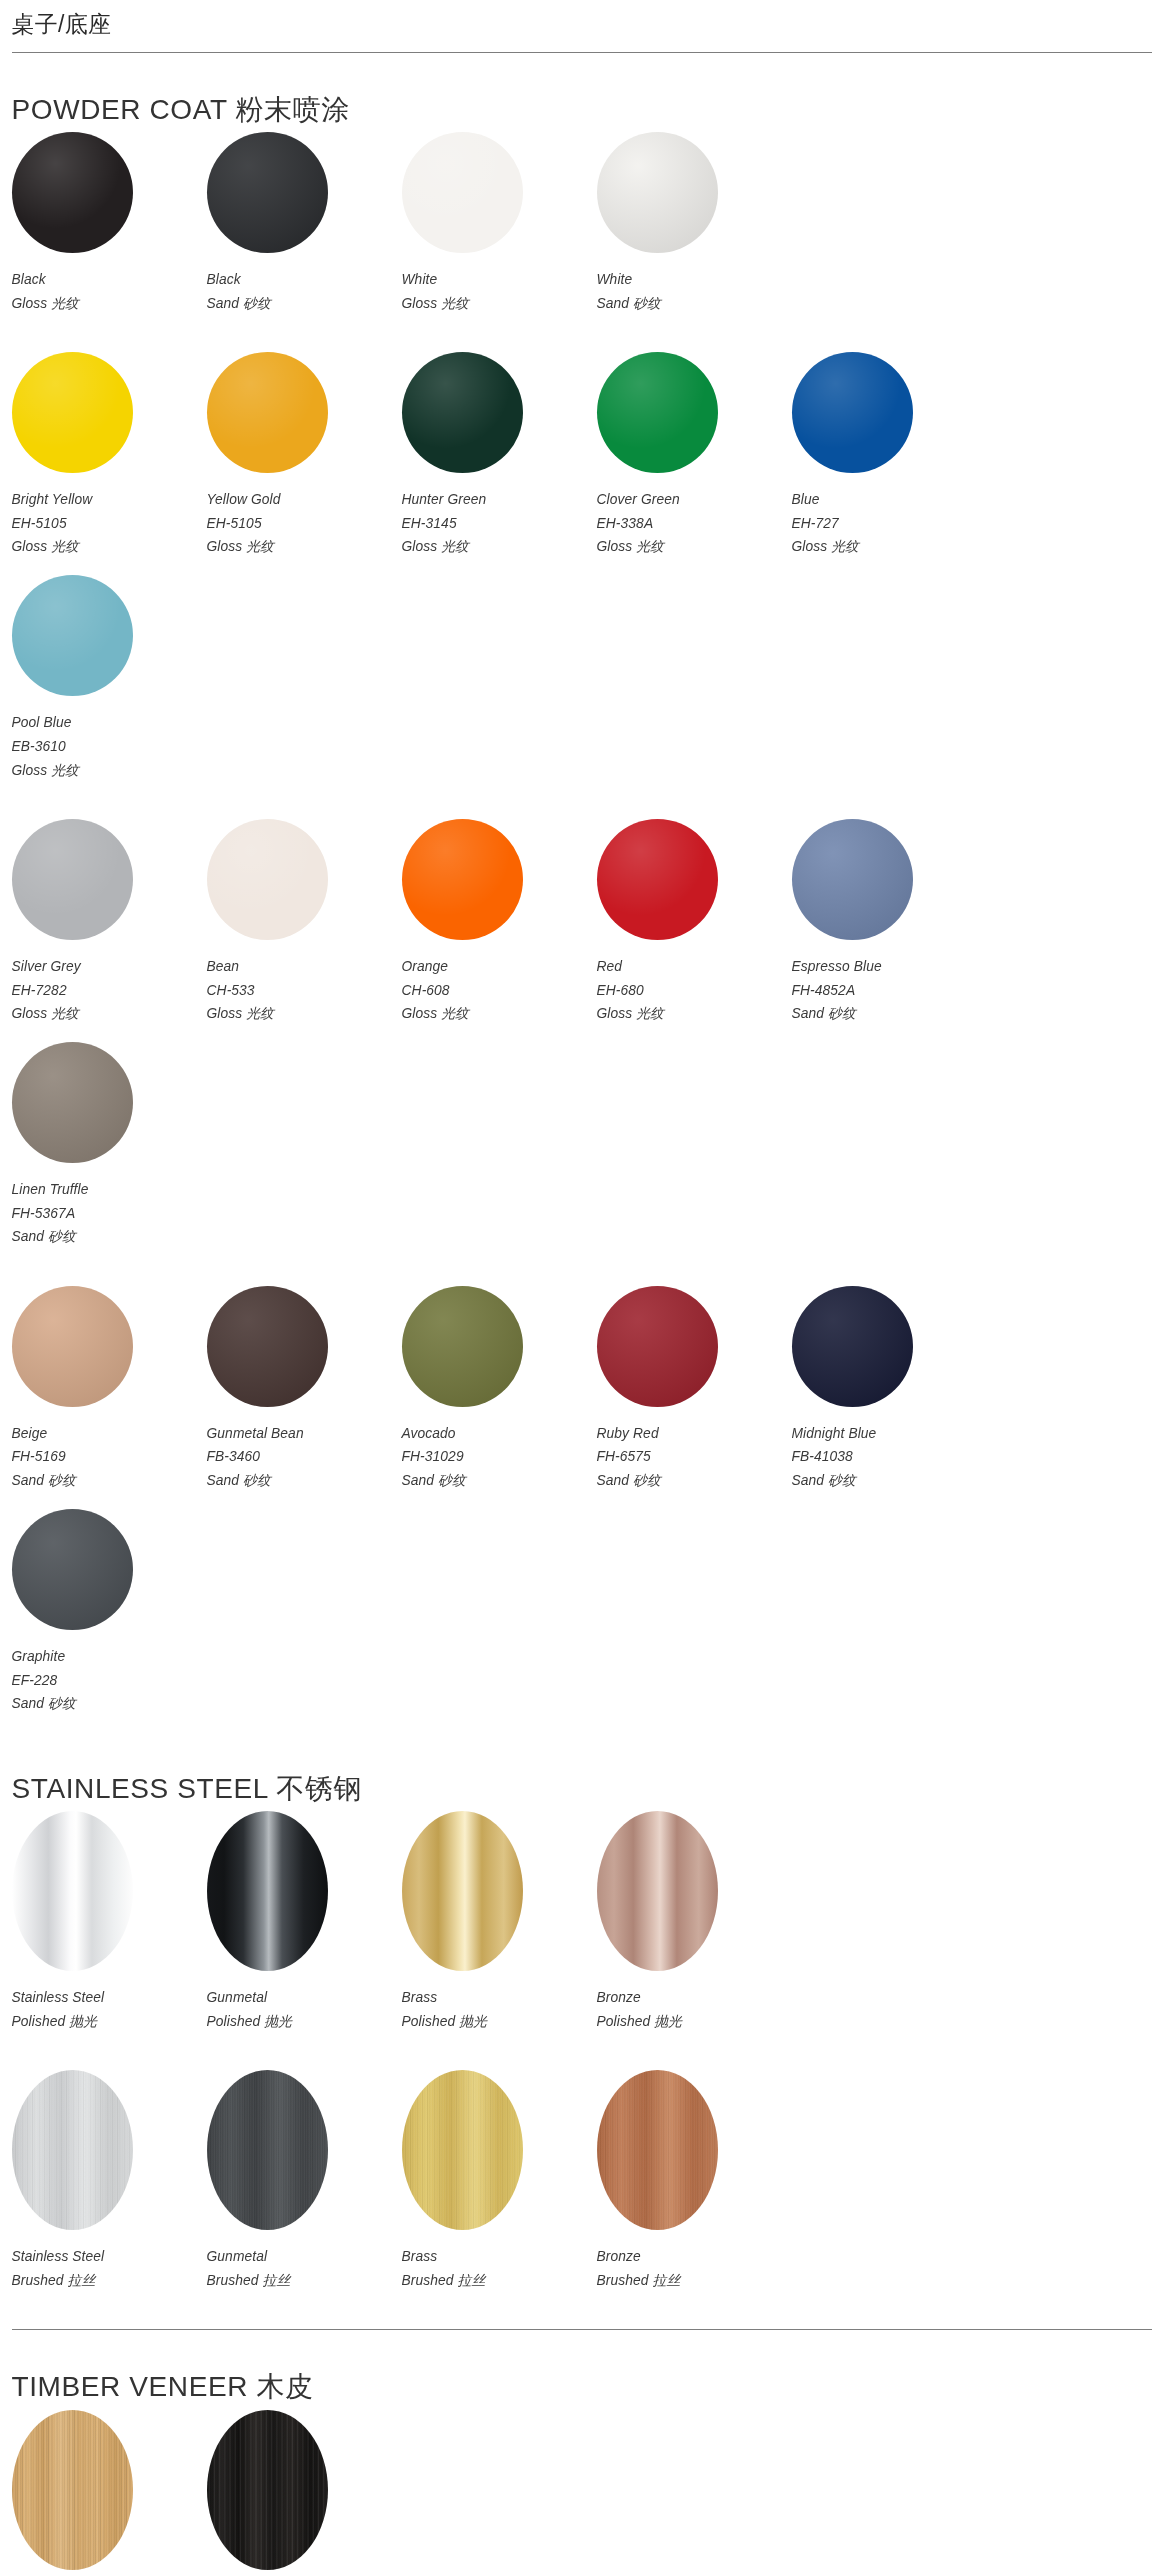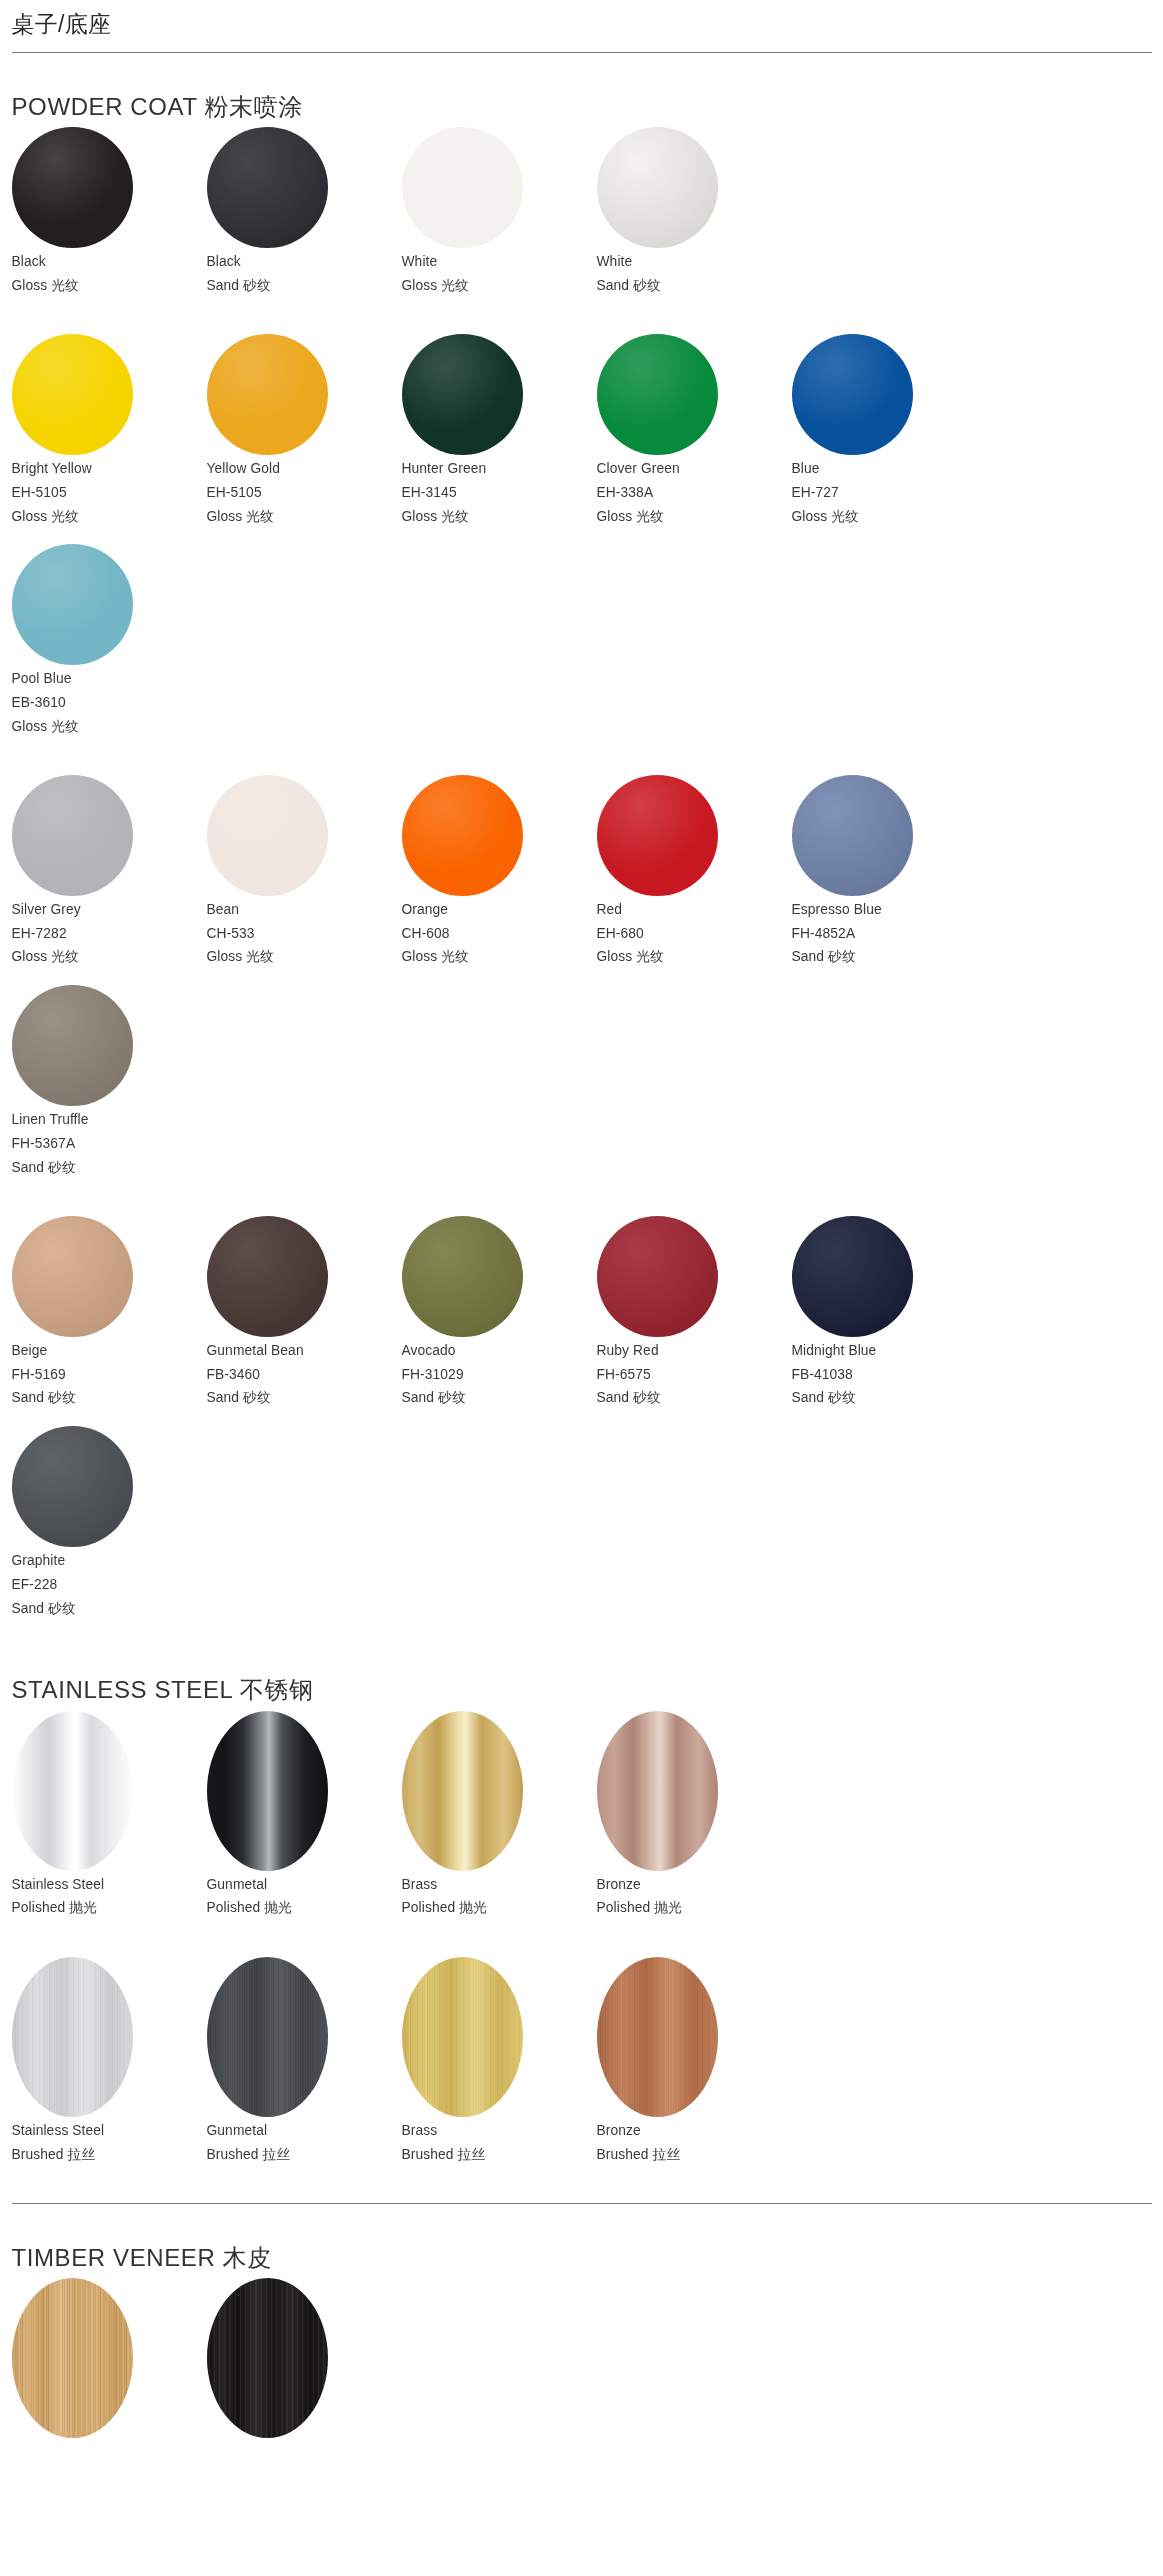--- a/index.html
+++ b/index.html
@@ -39,21 +39,21 @@
   }
   .rule {
     border: 0;
     border-top: 1.1px solid #7d7d7d;
     margin: 6.9px 0 0 0;
     width: 100%;
   }
 
   
   .sub-heading {
-    font-size: 24px;
+    font-size: 28px;
     font-weight: 300;
     letter-spacing: 0.6px;
     color: #333333;
     margin-top: 40px;
     margin-bottom: 5.7px;
     line-height: 1.2;
   }
 
   
   .swatch-grid {
@@ -73,21 +73,22 @@
     position: relative;
   }
   .swatch-oval {
     width: 121px;
     height: 160px;
     border-radius: 50%;
     overflow: hidden;
     position: relative;
   }
   .labels {
-    margin-top: 2px;
+    margin-top: 15px;
+    font-style: italic;
   }
   .lbl {
     font-size: 13.8px;
     font-weight: 300;
     color: #3a3a3a;
     line-height: 1.72;
     letter-spacing: 0.1px;
     white-space: nowrap;
   }
 

